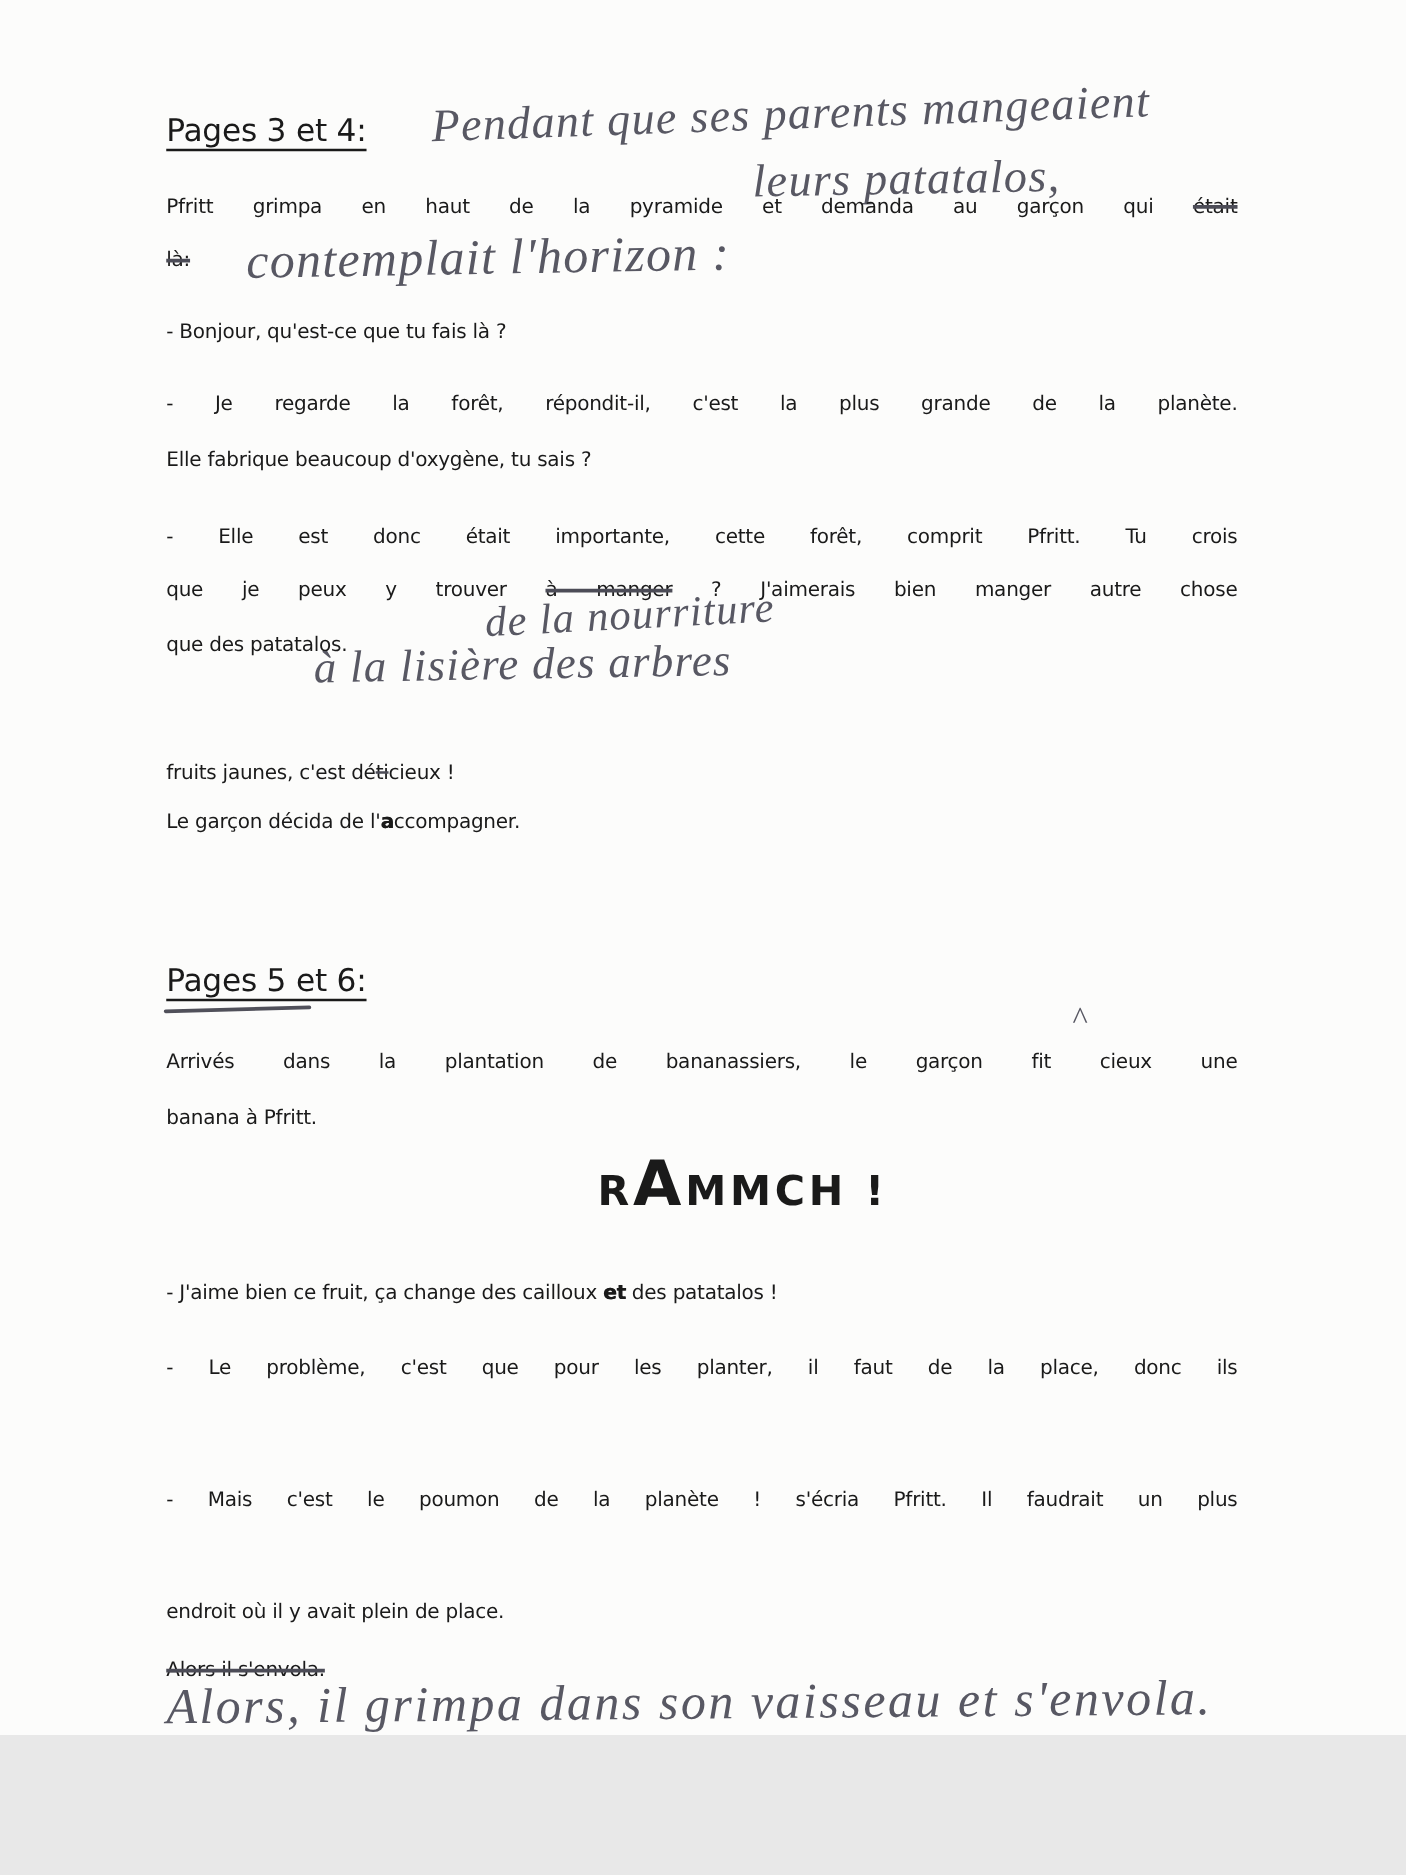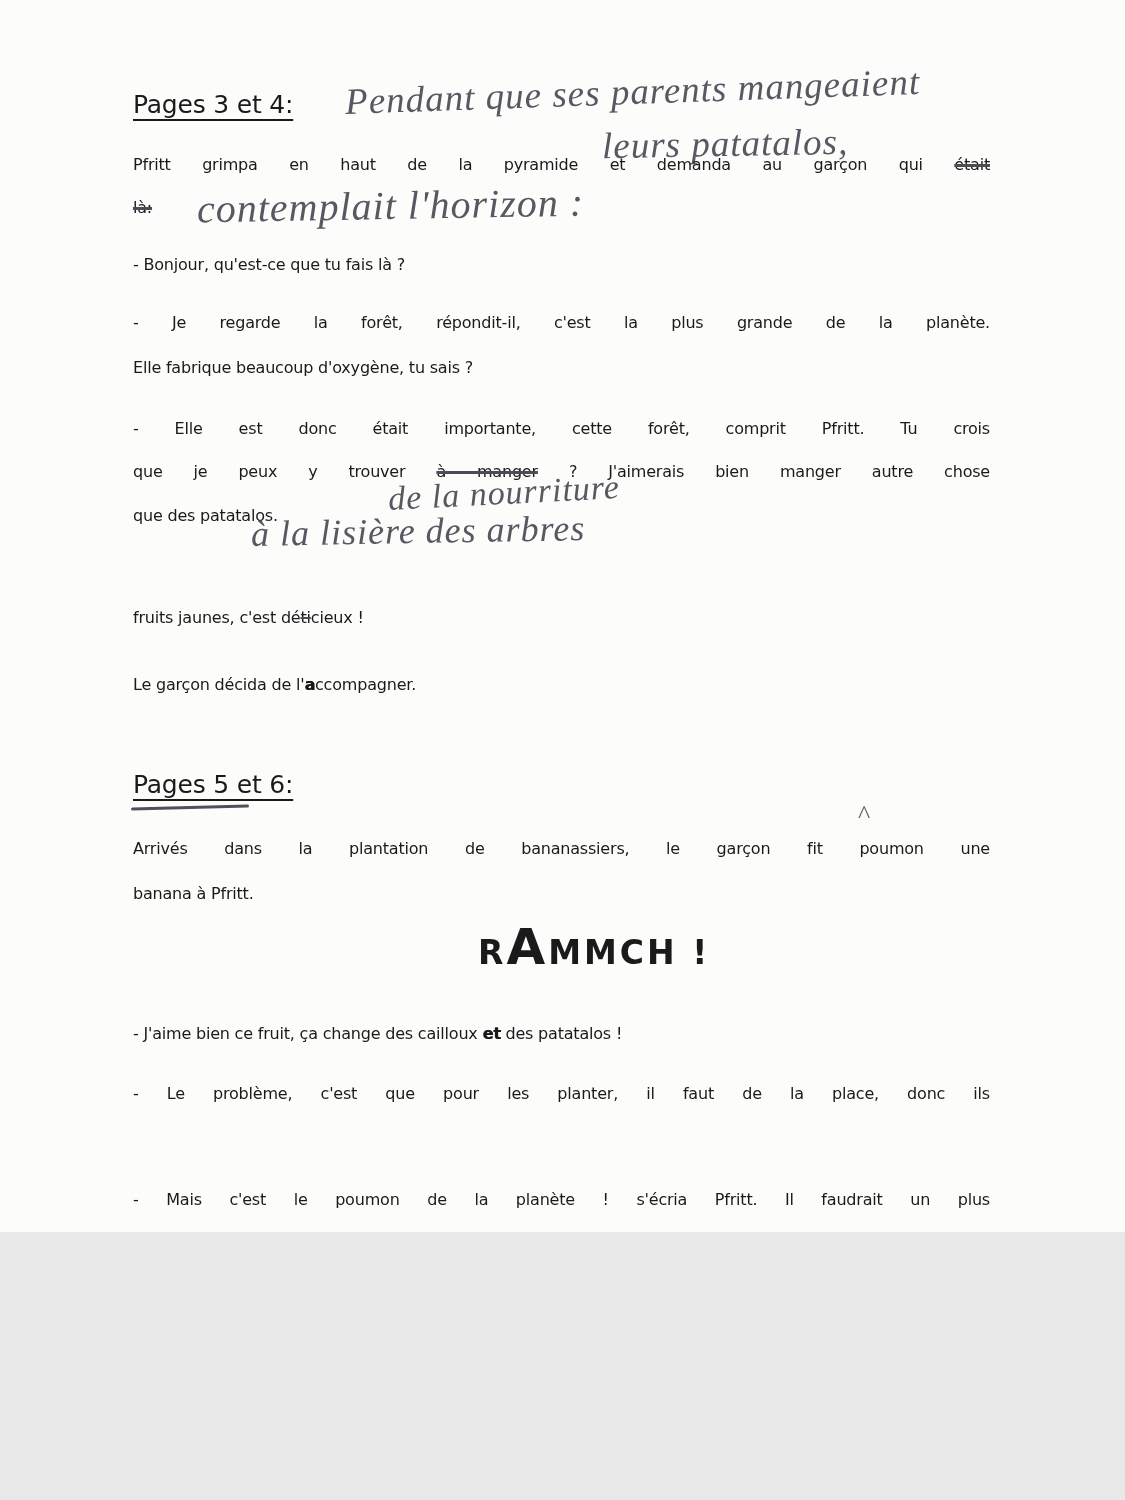--- a/index.html
+++ b/index.html
@@ -2,21 +2,21 @@
 <html style="--ink: #1a1a1a; --pen: #585863;"><head>
 <meta charset="utf-8">
 <style>
   :root{
     --ink:#1a1a1a;
     --pen:#585863;
   }
   html,body{margin:0;padding:0;background:#e8e8e8;}
   .page{
     position:relative;
-    width:1125px;height:1232px;
+    width:1125px;height:1388px;
     margin:0 auto;
     background:#fcfcfb;
     overflow:hidden;
     font-family:"DejaVu Sans",sans-serif;
     color:var(--ink);
   }
   
   .t{
     position:absolute;
     left:133px;
@@ -105,28 +105,28 @@
     <span>que je peux y trouver </span><span class="strike">à manger</span><span> ? J'aimerais bien manger autre chose</span>
   </div>
   <div class="hand" style="left:388px;top:474px;font-size:34px;letter-spacing:1px;transform:rotate(-3deg)">de la nourriture</div>
   <div class="t" style="top:499px">que des patatalos.</div>
   <div class="hand" style="left:251px;top:510px;font-size:36px;letter-spacing:1px;transform:rotate(-1deg)">à la lisière des arbres</div>
 
   <div class="t" style="top:601px">
     <span>fruits jaunes, c'est dé</span><span class="strike-thin">ti</span><span>cieux !</span>
   </div>
 
-  <div class="t" style="top:668px">
+  <div class="t" style="top:640px">
     <span>Le garçon décida de l'</span><span class="ow">a</span><span>ccompagner.</span>
   </div>
 
   <div class="t heading" style="top:768px">Pages 5 et 6:</div>
   <div class="hand-stroke" style="left:131px;top:806px;width:118px;height:3px;transform:rotate(-1.5deg)"></div>
 
-  <div class="t w just" style="top:832px">Arrivés dans la plantation de bananassiers, le garçon fit poumon une</div>
+  <div class="t w just" style="top:832px">Arrivés dans la plantation de bananassiers, le garçon fit cieux une</div>
   <div class="hand" style="left:858px;top:800px;font-size:26px;font-style:normal">^</div>
   <div class="t" style="top:877px">banana à Pfritt.</div>
 
   <div class="shout" style="left:478px;top:918px">
     <span>R</span><span class="big-a">A</span><span>MMCH !</span>
   </div>
 
   <div class="t w" style="top:1017px">
     <span>- J'aime bien ce fruit, ça change des cailloux </span><span class="ow">et</span><span> des patatalos !</span>
   </div>

